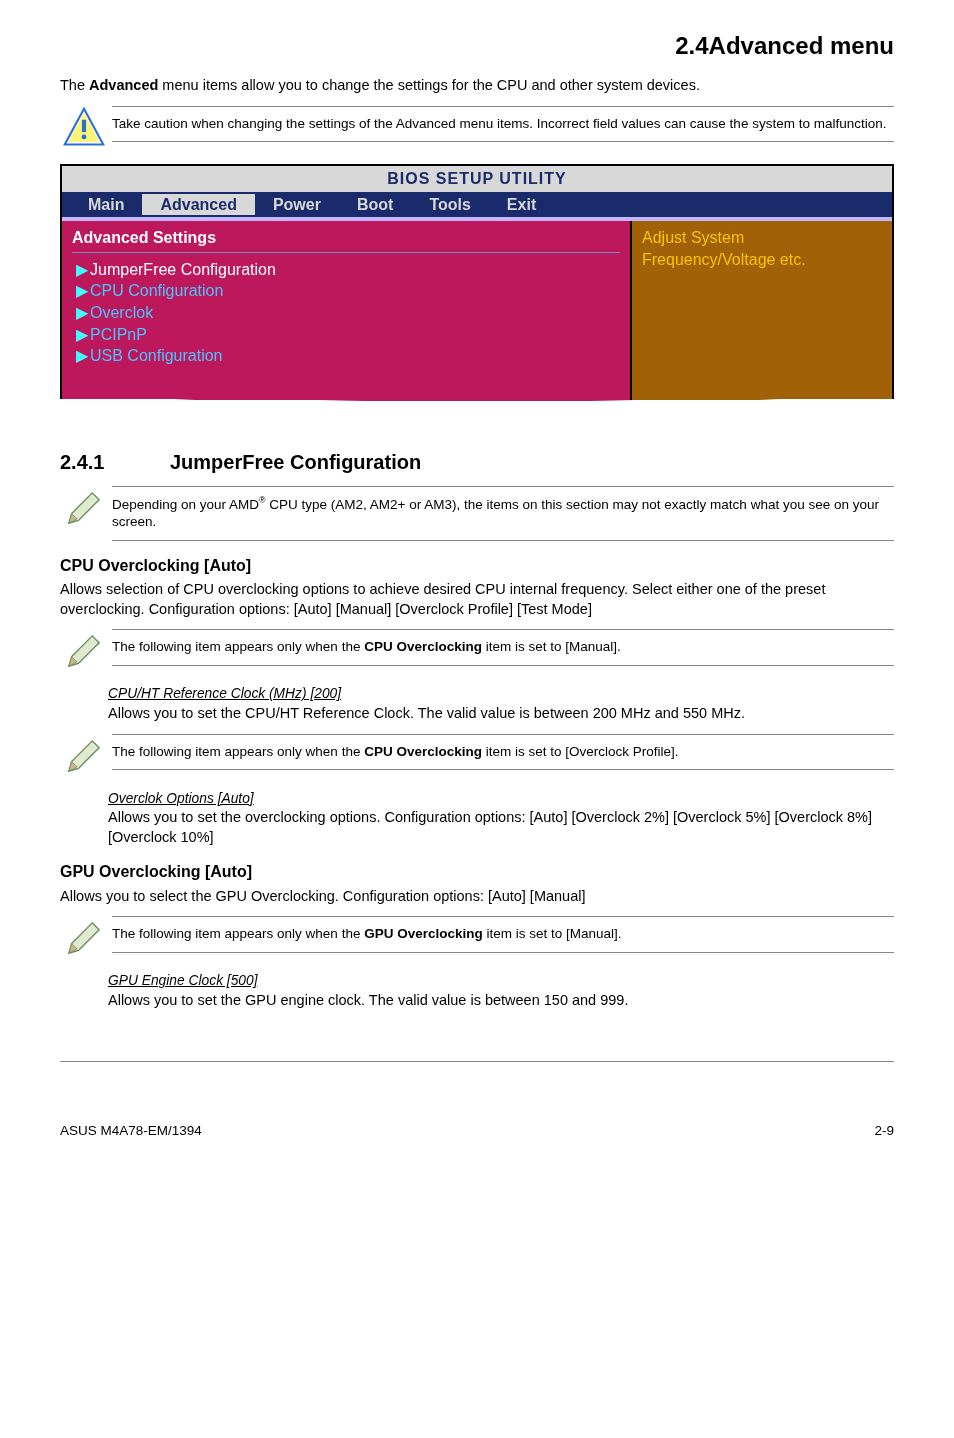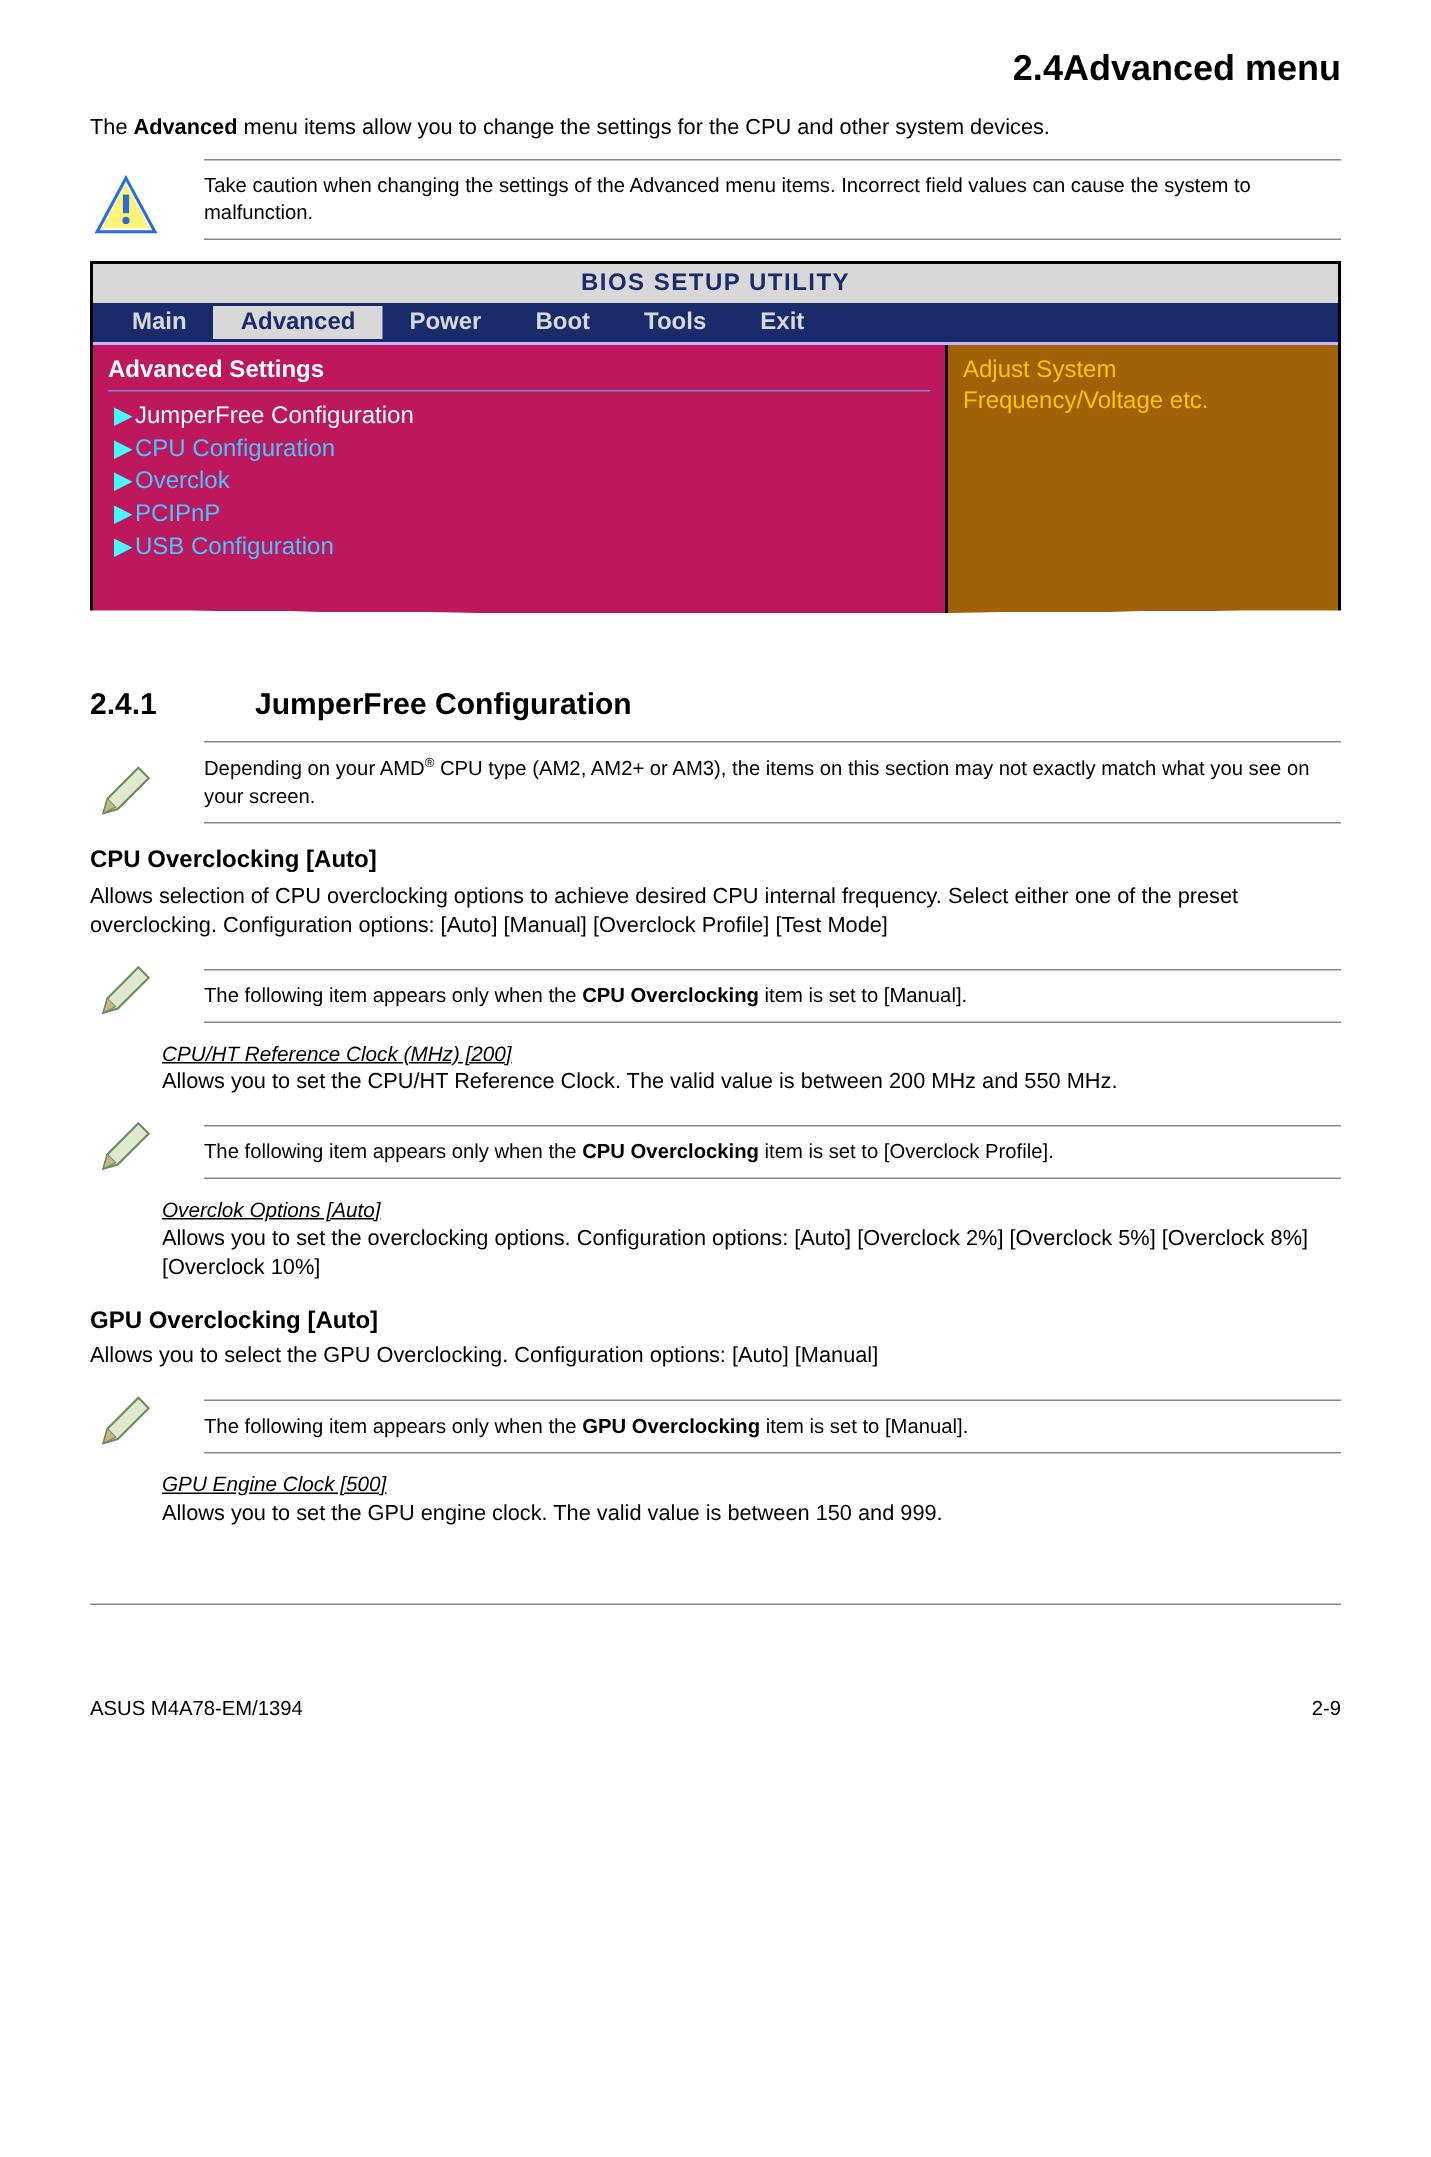--- a/index.html
+++ b/index.html
@@ -15,34 +15,34 @@
   }
   h1.sect { font-size: 24px; font-weight: bold; margin-bottom: 14px; text-align: right; }
   h1.sect .num { display: inline-block; width: 110px; }
   h2.subsect { font-size: 20px; font-weight: bold; margin: 22px 0 6px 0; }
   h2.subsect .num { display: inline-block; width: 110px; }
   h3.param { font-size: 16px; font-weight: bold; margin: 14px 0 4px 0; }
   p { margin: 4px 0 10px 0; }
   .bold { font-weight: bold; }
 
   
-  .note-row { display: flex; align-items: flex-end; gap: 28px; margin: 10px 0 12px 0; }
+  .note-row { display: flex; align-items: flex-start; gap: 4px; margin: 10px 0 12px 0; }
   .note-row .lines { flex: 1; border-top: 1px solid #888; border-bottom: 1px solid #888; padding: 8px 0; font-size: 13.5px; }
   .icon-box { width: 48px; flex: 0 0 48px; display: flex; align-items: center; justify-content: center; }
   .icon-box svg { width: 44px; height: 44px; }
 
   
   .sub-block { margin-left: 48px; margin-top: 6px; margin-bottom: 10px; }
   .sub-head { font-style: italic; text-decoration: underline; font-size: 13.8px; }
 
   
   .bios-wrap { margin: 14px 0 8px 0; }
   .bios { border: 2px solid #000; background: #1a2b6b; color: #fff; font-family: Liberation Sans, sans-serif; font-size: 16px; }
   .bios-title { text-align: center; background: #d8d8d8; color: #1a2b6b; font-weight: bold; padding: 2px 0; letter-spacing: 1px; }
-  .bios-tabs { display: flex; background: #1a2b6b; color: #d8d8d8; padding: 2px 8px; gap: 0; border-bottom: 2px solid #c4b5fd; }
+  .bios-tabs { display: flex; background: #1a2b6b; color: #d8d8d8; padding: 2px 8px; gap: 0; border-bottom: 4px solid #c4b5fd; }
   .bios-tabs span { padding: 0 18px; font-weight: bold; }
   .bios-tabs .sel { background: #d8d8d8; color: #1a2b6b; }
   .bios-body { display: flex; }
   .bios-left { flex: 1; border-right: 2px solid #000; padding: 6px 10px 40px 10px; background: #be185d; }
   .bios-right { width: 260px; padding: 6px 10px; background: #a16207; color: #ffc200; }
   .bios-section { color: #ffffff; font-weight: bold; margin-bottom: 2px; }
   .bios-hr { border: none; border-top: 1px solid #7a89c9; margin: 3px 0 6px 0; }
   .bios-item { color: #4cc2ff; padding-left: 4px; }
   .bios-item.sel { color: #ffffff; }
   .bios-arrow { color: #45f9ff; display: inline-block; width: 14px; }

